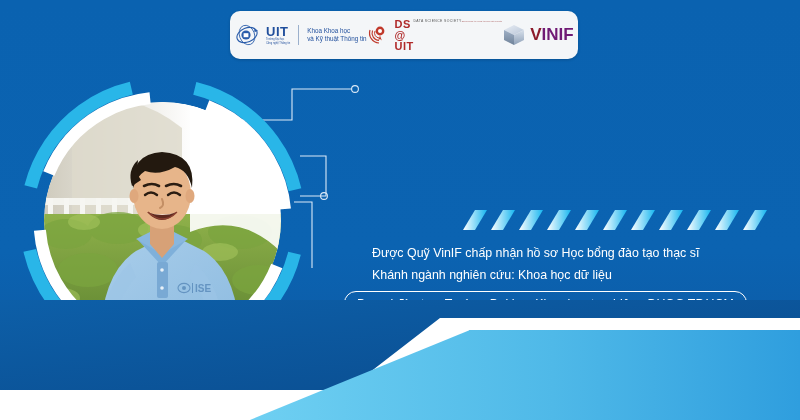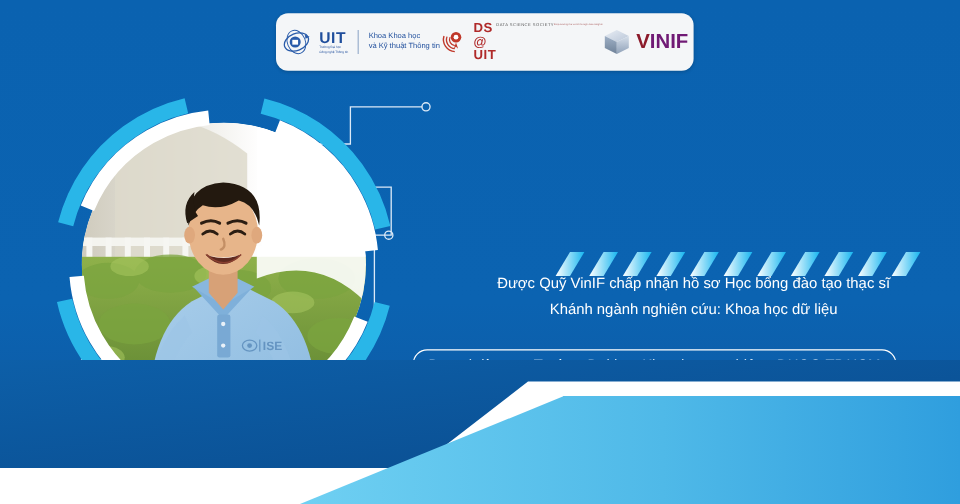--- a/index.html
+++ b/index.html
@@ -38,21 +38,21 @@
   .ds-sub{font-size:3.4px;color:#555;letter-spacing:.4px;margin-top:1px;white-space:nowrap;}
   .ds-sub2{font-size:2.1px;color:#b06a6a;margin-top:1px;white-space:nowrap;}
 
   
   .vin-mark{width:24px;height:24px;flex:none;}
   .vin-text{font-size:17px;font-weight:bold;color:#8c1b2b;letter-spacing:0px;}
   .vin-text .v{color:#8c1b2b;}
   .vin-text .rest{color:#701a75;}
 
   
-  .photo-wrap{position:absolute;left:44px;top:78px;width:285px;height:285px;}
+  .photo-wrap{position:absolute;left:20px;top:78px;width:285px;height:285px;}
   .ring-svg{position:absolute;left:0;top:0;}
   .photo-circle{
     position:absolute;left:24px;top:24px;width:237px;height:237px;border-radius:50%;
     overflow:hidden;
   }
   .photo-svg{display:block;}
 
   
   .connectors{position:absolute;left:0;top:0;width:800px;height:420px;pointer-events:none;}
 
@@ -64,22 +64,22 @@
     text-shadow:0 2px 4px rgba(0,0,0,.18);
   }
   .subhead{
     position:absolute;left:362px;top:160px;width:430px;
     text-align:center;color:#f0a81e;
     font-size:30px;font-weight:bold;line-height:1.1;
     text-shadow:0 2px 3px rgba(0,0,0,.20);
   }
   .stripes-top{position:absolute;left:455px;top:208px;}
   .body-lines{
-    position:absolute;left:372px;top:226px;width:418px;
-    text-align:center;color:#ffffff;font-size:12.4px;line-height:1.75;
+    position:absolute;left:372px;top:243px;width:418px;
+    text-align:left;color:#ffffff;font-size:12.4px;line-height:1.75;
     padding-right:6px;box-sizing:border-box;
   }
   .pill{
     position:absolute;left:344px;top:291px;height:23px;
     border:1.4px solid #ffffff;border-radius:12px;
     display:flex;align-items:center;padding:0 12px;
     color:#ffffff;font-size:12.4px;white-space:nowrap;
   }
 
   

